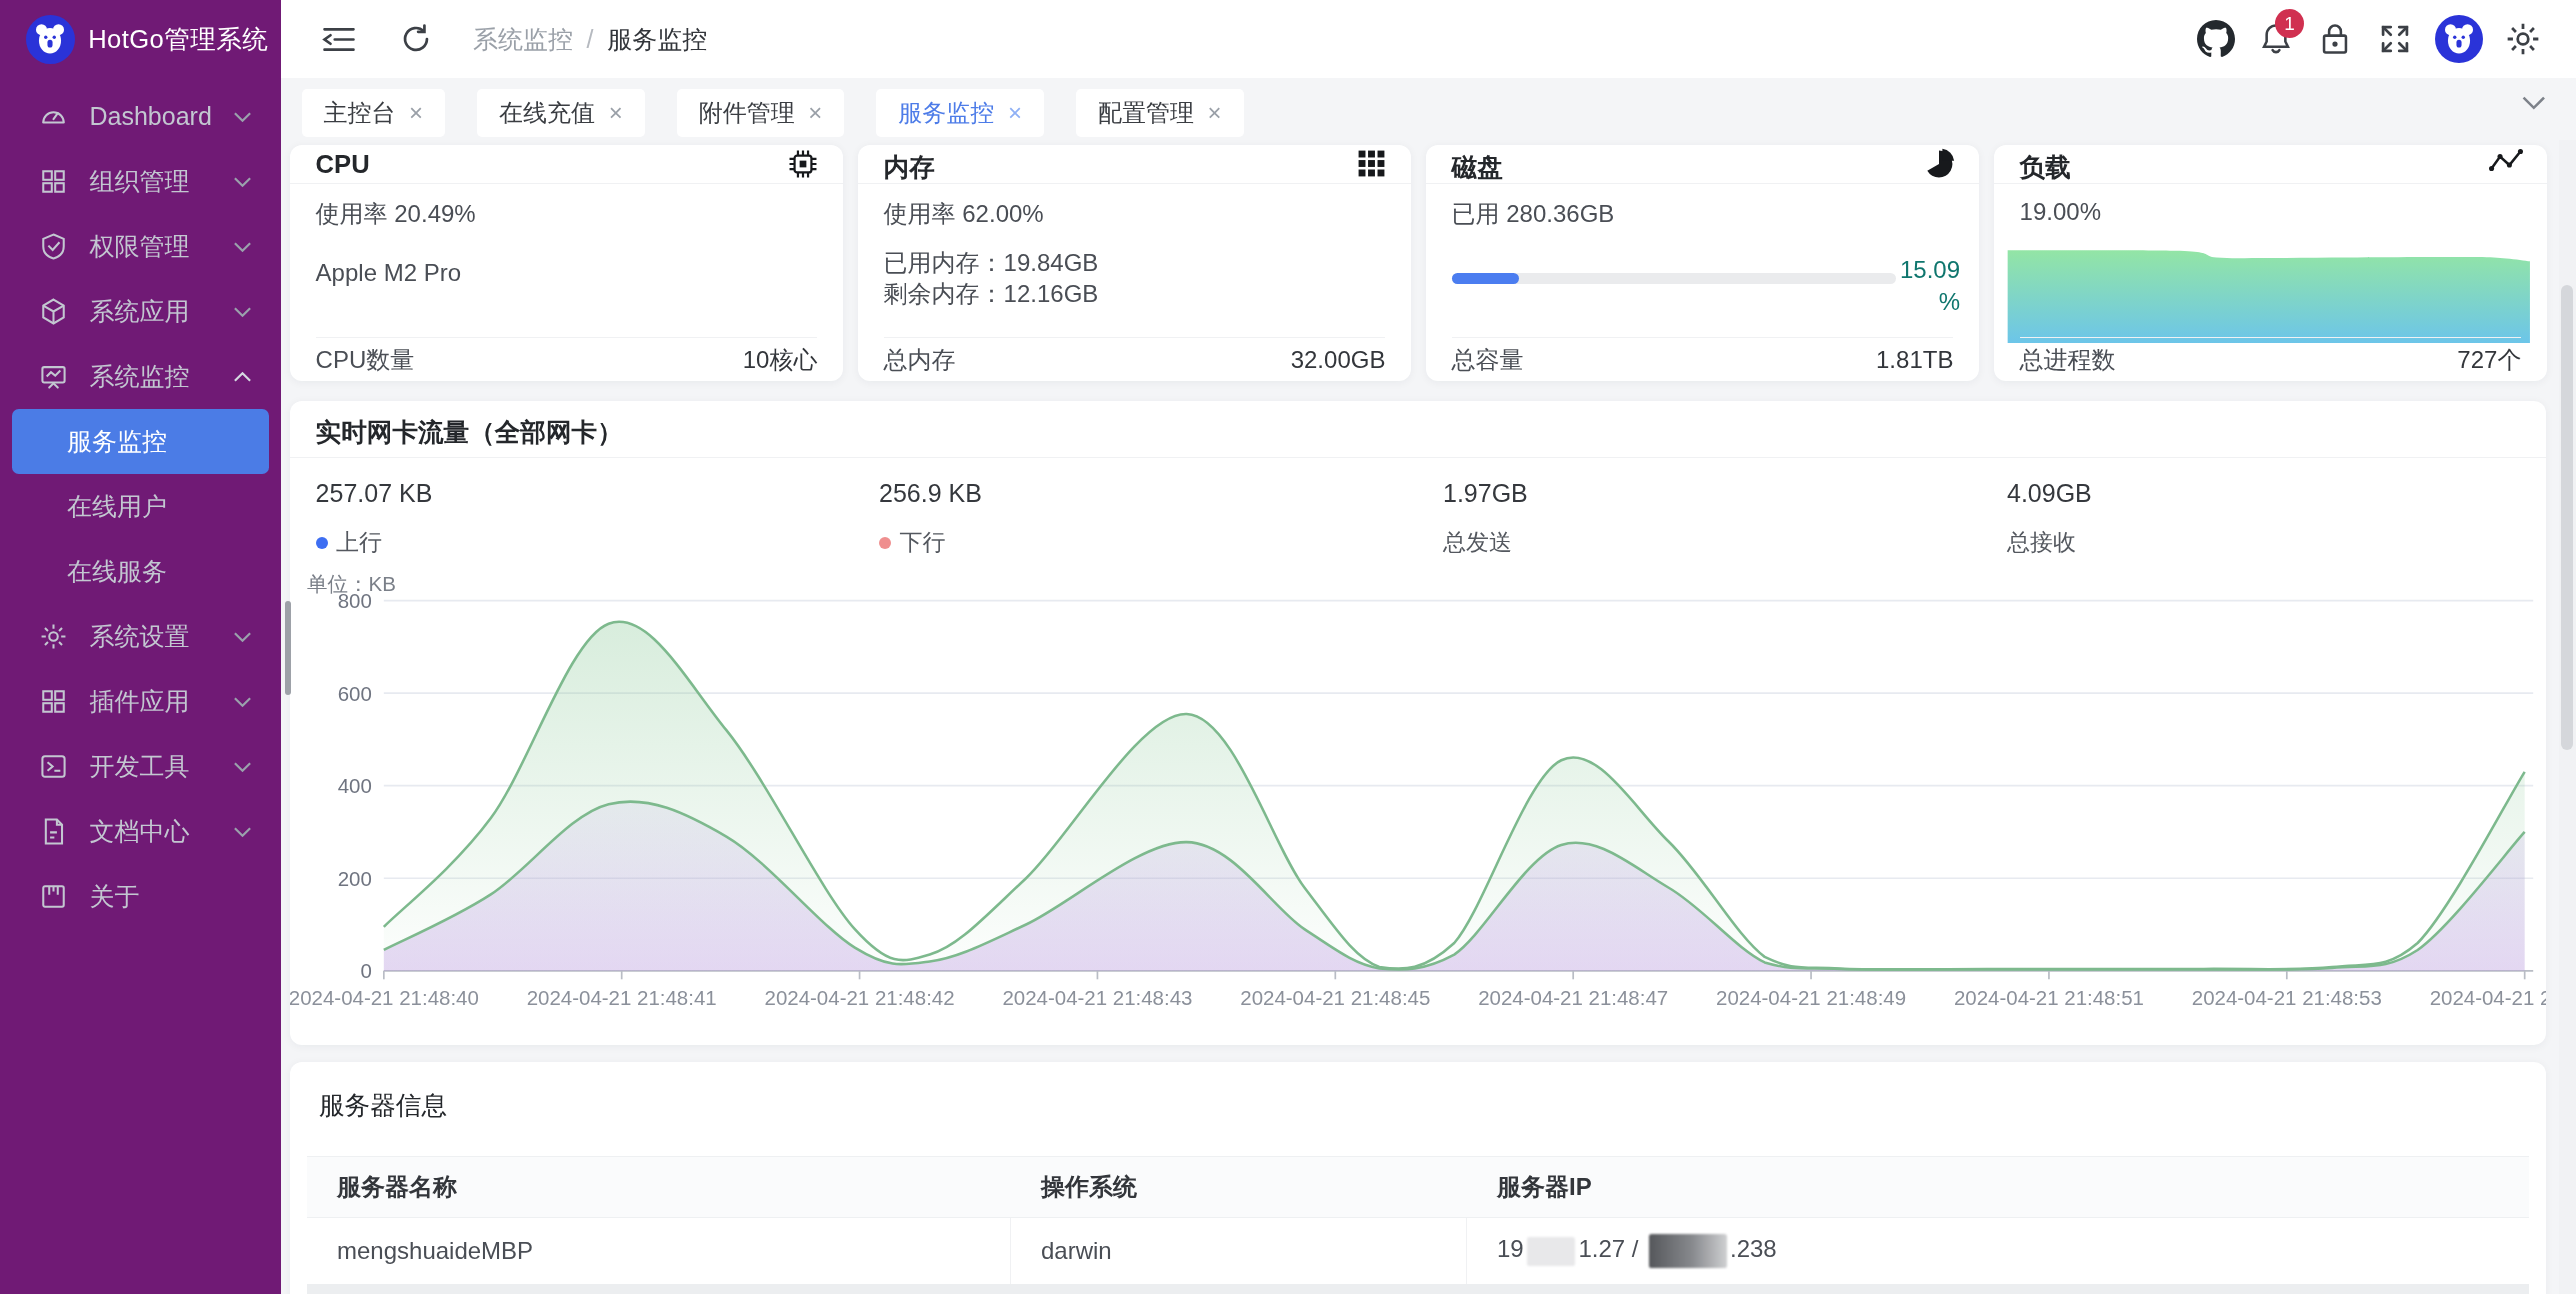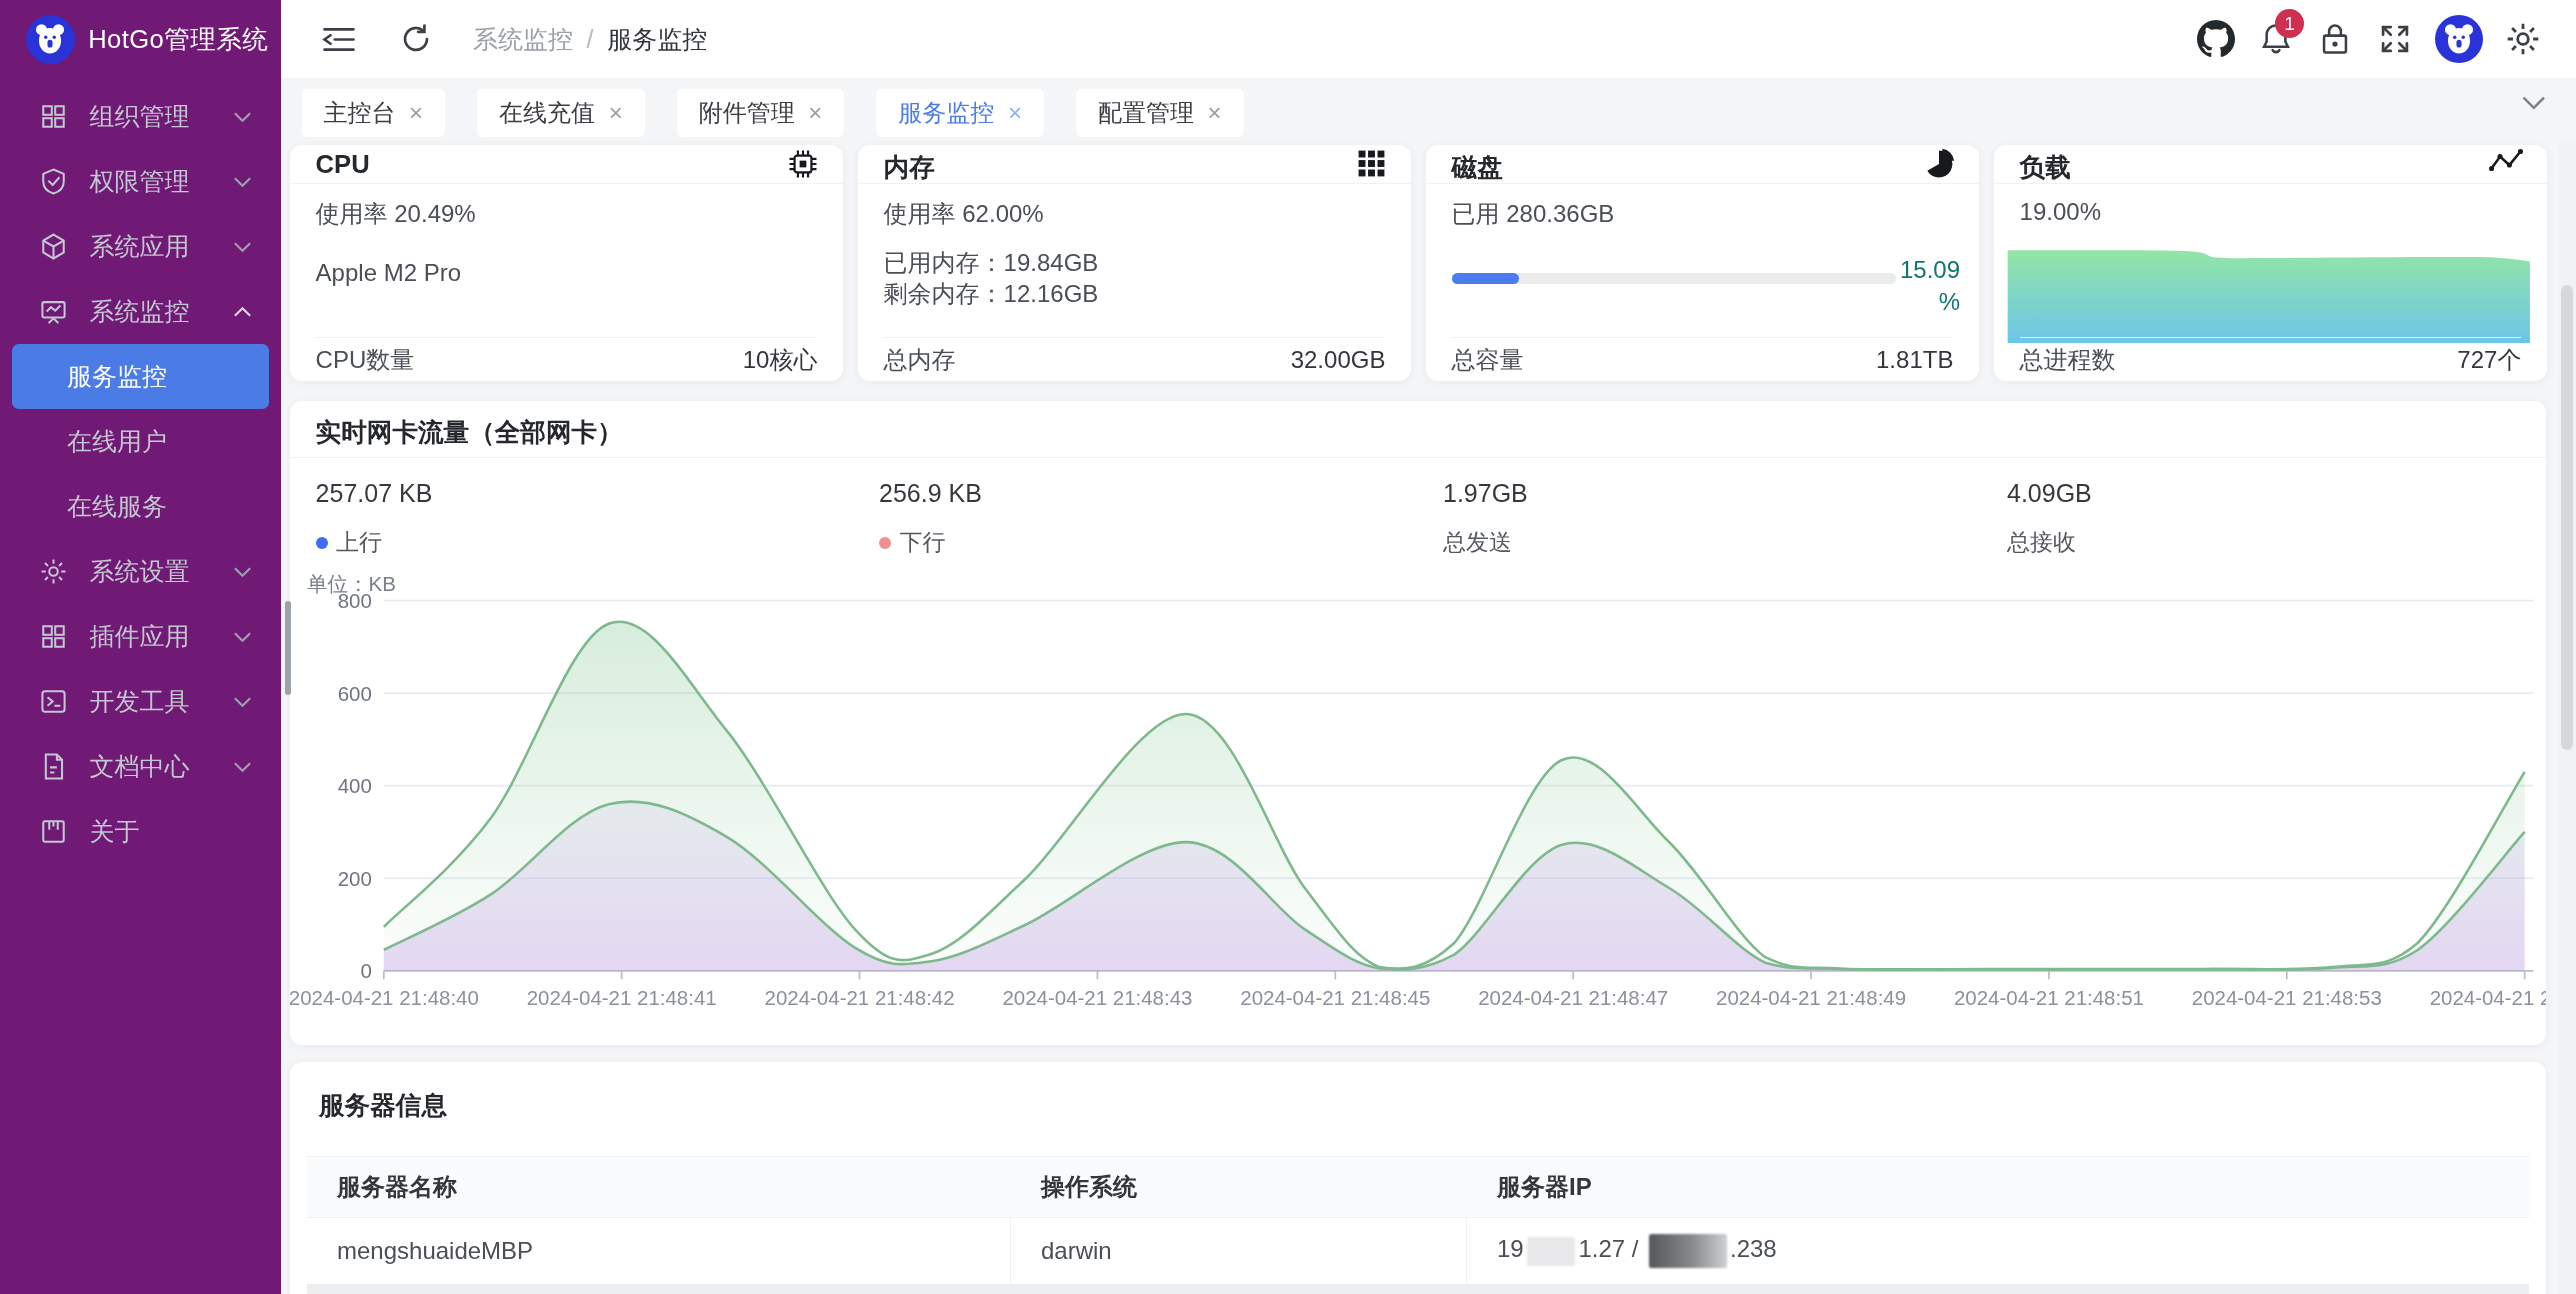--- a/index.html
+++ b/index.html
@@ -62,21 +62,21 @@
   .tc-hd { position:absolute; left:0; top:0; right:0; height:57px; border-bottom:1.7px solid #f0f1f3; }
   .tc-hd .t { position:absolute; left:25.6px; top:13.6px; font-size:25.6px; font-weight:bold; color:#24272b; }
   .stat-block { position:absolute; top:78px; width:512px; }
   .stat-block .val { font-size:25px; color:#35383d; }
   .stat-block .lab { margin-top:19px; font-size:23px; color:#54585f; display:flex; align-items:center; }
   .dot { width:12px; height:12px; border-radius:50%; margin-right:8.5px; display:inline-block; }
   .unit-label { position:absolute; left:17px; top:169px; font-size:20.5px; color:#7a7f88; }
 
   
   .server-card { left:290px; top:1062px; width:2256px; height:341px; overflow:hidden; }
-  .sv-title { position:absolute; left:29px; top:25.6px; font-size:25.6px; font-weight:bold; color:#24272b; }
+  .sv-title { position:absolute; left:29px; top:25.6px; font-size:25.6px; font-weight:normal; color:#24272b; }
   .sv-table { position:absolute; left:17px; right:17px; top:94px; }
   .sv-thead { display:flex; height:62px; background:#fafbfc; border-top:1.7px solid #eef0f2; border-bottom:1.7px solid #eef0f2; align-items:center; font-weight:bold; font-size:24px; color:#33363b; }
   .sv-row { display:flex; height:66px; align-items:center; font-size:24px; color:#4a4e55; background:#fff; }
   .sv-strip { height:12px; background:#eceef0; }
   .c1 { width:704px; padding-left:30px; }
   .c2 { width:456px; padding-left:30px; }
   .c3 { flex:1; padding-left:30px; }
   .sv-row .c1,.sv-row .c2 { border-right:1.7px solid #f0f1f3; height:66px; display:flex; align-items:center; }
   .redact-light { display:inline-block; width:48px; height:29px; background:#e8e8ea; border-radius:2.6px; vertical-align:middle; margin:0 3.4px; filter:blur(0.9px); }
   .redact-dark { display:inline-block; width:78px; height:34px; background:linear-gradient(90deg,#55575b,#87898d 55%,#cfd0d2); border-radius:2.6px; vertical-align:middle; margin:0 3.4px; filter:blur(1.3px); }
@@ -98,20 +98,35 @@
           <circle cx="30" cy="9" r="6.5" fill="#fff"></circle>
         <ellipse cx="20" cy="22" rx="13" ry="15" fill="#fff"></ellipse>
         <circle cx="15" cy="18" r="2" fill="#2a33d8"></circle>
           <circle cx="25" cy="18" r="2" fill="#2a33d8"></circle>
         <rect x="17" y="21" width="6" height="9" rx="3" fill="#2a33d8"></rect>
       </svg>
     </div>
     <span class="logo-title">HotGo管理系统</span>
   </div>
   <nav class="nav">
+    <div class="menu-item">
+      <span class="mi-icon">
+          <svg width="29" height="29" viewBox="0 0 34 34" fill="none" stroke="currentColor" stroke-width="2.4">
+            <path d="M5 24a12 12 0 1 1 24 0"></path>
+            <path d="M5 24h24" stroke-linecap="round"></path>
+            <path d="M17 20l5-7" stroke-linecap="round"></path>
+          </svg>
+        </span>
+      <span class="mi-label">Dashboard</span>
+      <span class="mi-arrow">
+          <svg width="19" height="11" viewBox="0 0 22 13" fill="none" stroke="#9aa0ac" stroke-width="2.6">
+            <polyline points="2,2 11,11 20,2"></polyline>
+          </svg>
+        </span>
+    </div>
     <div class="menu-item">
       <span class="mi-icon">
           <svg width="29" height="29" viewBox="0 0 34 34" fill="none" stroke="currentColor" stroke-width="2.4">
             <rect x="5" y="5" width="10" height="10"></rect>
             <rect x="19" y="5" width="10" height="10"></rect>
             <rect x="5" y="19" width="10" height="10"></rect>
             <rect x="19" y="19" width="10" height="10"></rect>
           </svg>
         </span>
       <span class="mi-label">组织管理</span>

